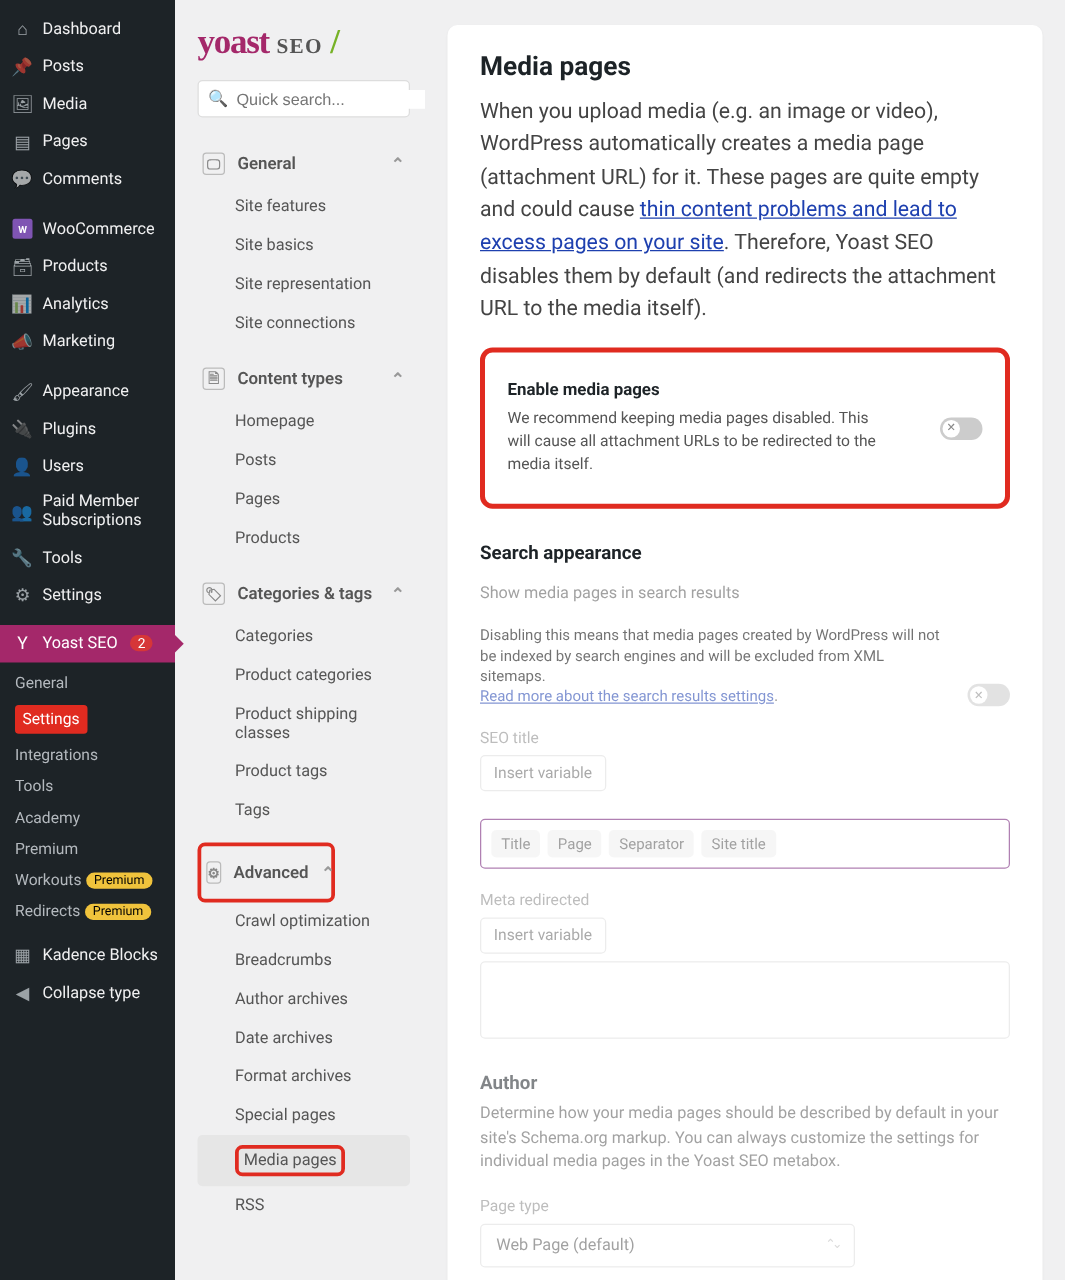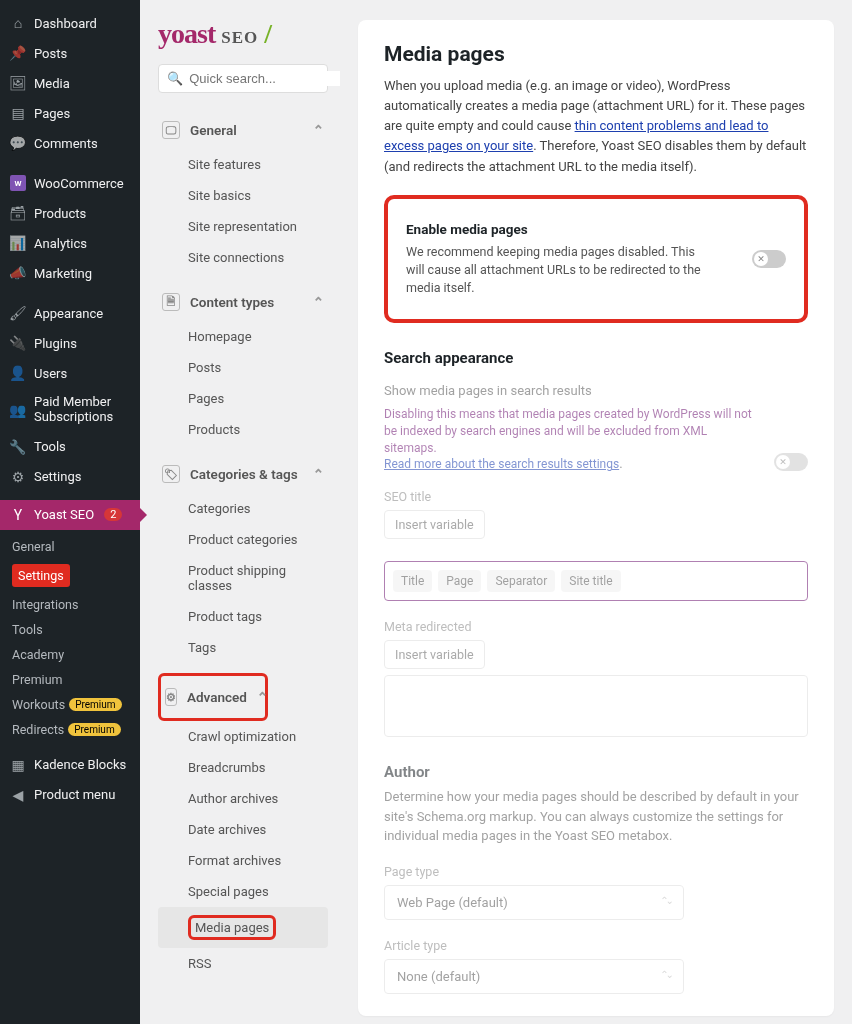--- a/index.html
+++ b/index.html
@@ -28,21 +28,21 @@
   .sect-icon { width: 18px; height: 18px; border: 1px solid #bbb; border-radius: 3px; display: inline-flex; align-items: center; justify-content: center; font-size: 11px; color: #888; }
   .sub-item { padding: 8px 4px 8px 30px; font-size: 13px; color: #555; cursor: pointer; border-radius: 4px; }
   .sub-item.active { background: #e6e6e6; }
   .box-red-full { border: 3px solid #e02b20; border-radius: 6px; padding: 2px 0; margin-right: 60px; }
   .box-red-sub { border: 3px solid #e02b20; border-radius: 6px; display: inline-block; padding: 2px 4px; margin-left: 26px; }
   
   .main { flex: 1; padding: 20px 18px 40px; background: #f0f0f1; }
   .card { background: #fff; border-radius: 8px; padding: 22px 26px; box-shadow: 0 1px 2px rgba(0,0,0,.04); }
   h1 { font-size: 21px; font-weight: 700; margin-bottom: 10px; }
   h2 { font-size: 15px; font-weight: 700; margin: 26px 0 6px; }
-  .intro { font-size: 13px; color: #444; line-height: 1.55; }
+  .intro { font-size: 17px; color: #444; line-height: 1.55; }
   a.thin { color: #1e40af; text-decoration: underline; }
   .disabled-sect { opacity: .55; }
   .callout { border: 4px solid #e02b20; border-radius: 10px; padding: 22px 18px; margin-top: 18px; display: flex; align-items: center; gap: 12px; }
   .callout-left { flex: 1; }
   .callout-title { font-size: 13.5px; font-weight: 700; margin-bottom: 6px; }
   .callout-desc { font-size: 12.5px; color: #555; line-height: 1.45; max-width: 300px; }
   .toggle { width: 34px; height: 18px; border-radius: 10px; background: #ccc; position: relative; flex-shrink: 0; }
   .toggle .knob { position: absolute; left: 2px; top: 2px; width: 14px; height: 14px; background: #fff; border-radius: 50%; font-size: 9px; display: flex; align-items: center; justify-content: center; color: #888; }
   .subtext { font-size: 13px; color: #555; line-height: 1.5; }
   .row { display: flex; align-items: flex-end; gap: 20px; margin-top: 16px; }
@@ -156,21 +156,21 @@
         <span>Redirects</span>
         <span class="pill">Premium</span>
       </div>
     <div style="height:8px"></div>
     <div class="wp-item">
         <span class="ic">▦</span>
         <span>Kadence Blocks</span>
       </div>
     <div class="wp-item">
         <span class="ic">◀</span>
-        <span>Product menu</span>
+        <span>Collapse type</span>
       </div>
   </div>
 
   <div class="yoast-col">
     <div class="logo"><span>yoast</span> <span class="seo">SEO</span> <span class="slash">/</span></div>
     <div class="search">
       <span style="color:#aaa">🔍</span>
       <input placeholder="Quick search..." style="">
       <span class="kbd">⌘K</span>
     </div>
@@ -242,21 +242,21 @@
             <div class="knob">✕</div>
           </div>
       </div>
 
       <h2>Search appearance</h2>
 
       <div class="disabled-sect">
       <div class="row">
         <div class="row-label">
           <div>Show media pages in search results</div>
-          <div style="font-size:12px;color:#701a75;margin-top:8px;line-height:1.4">Disabling this means that media pages created by WordPress will not be indexed by search engines and will be excluded from XML sitemaps.</div>
+          <div style="font-size:12px;color:#000000;margin-top:18px;line-height:1.4">Disabling this means that media pages created by WordPress will not be indexed by search engines and will be excluded from XML sitemaps.</div>
           <a href="#" class="thin" style="font-size:12px"><span>Read more about the search results settings</span></a><span>.</span>
         </div>
         <div class="toggle">
               <div class="knob">✕</div>
             </div>
       </div>
 
       <div class="field-label">SEO title</div>
       <span class="var-btn">Insert variable</span>
       <div class="tokens">

